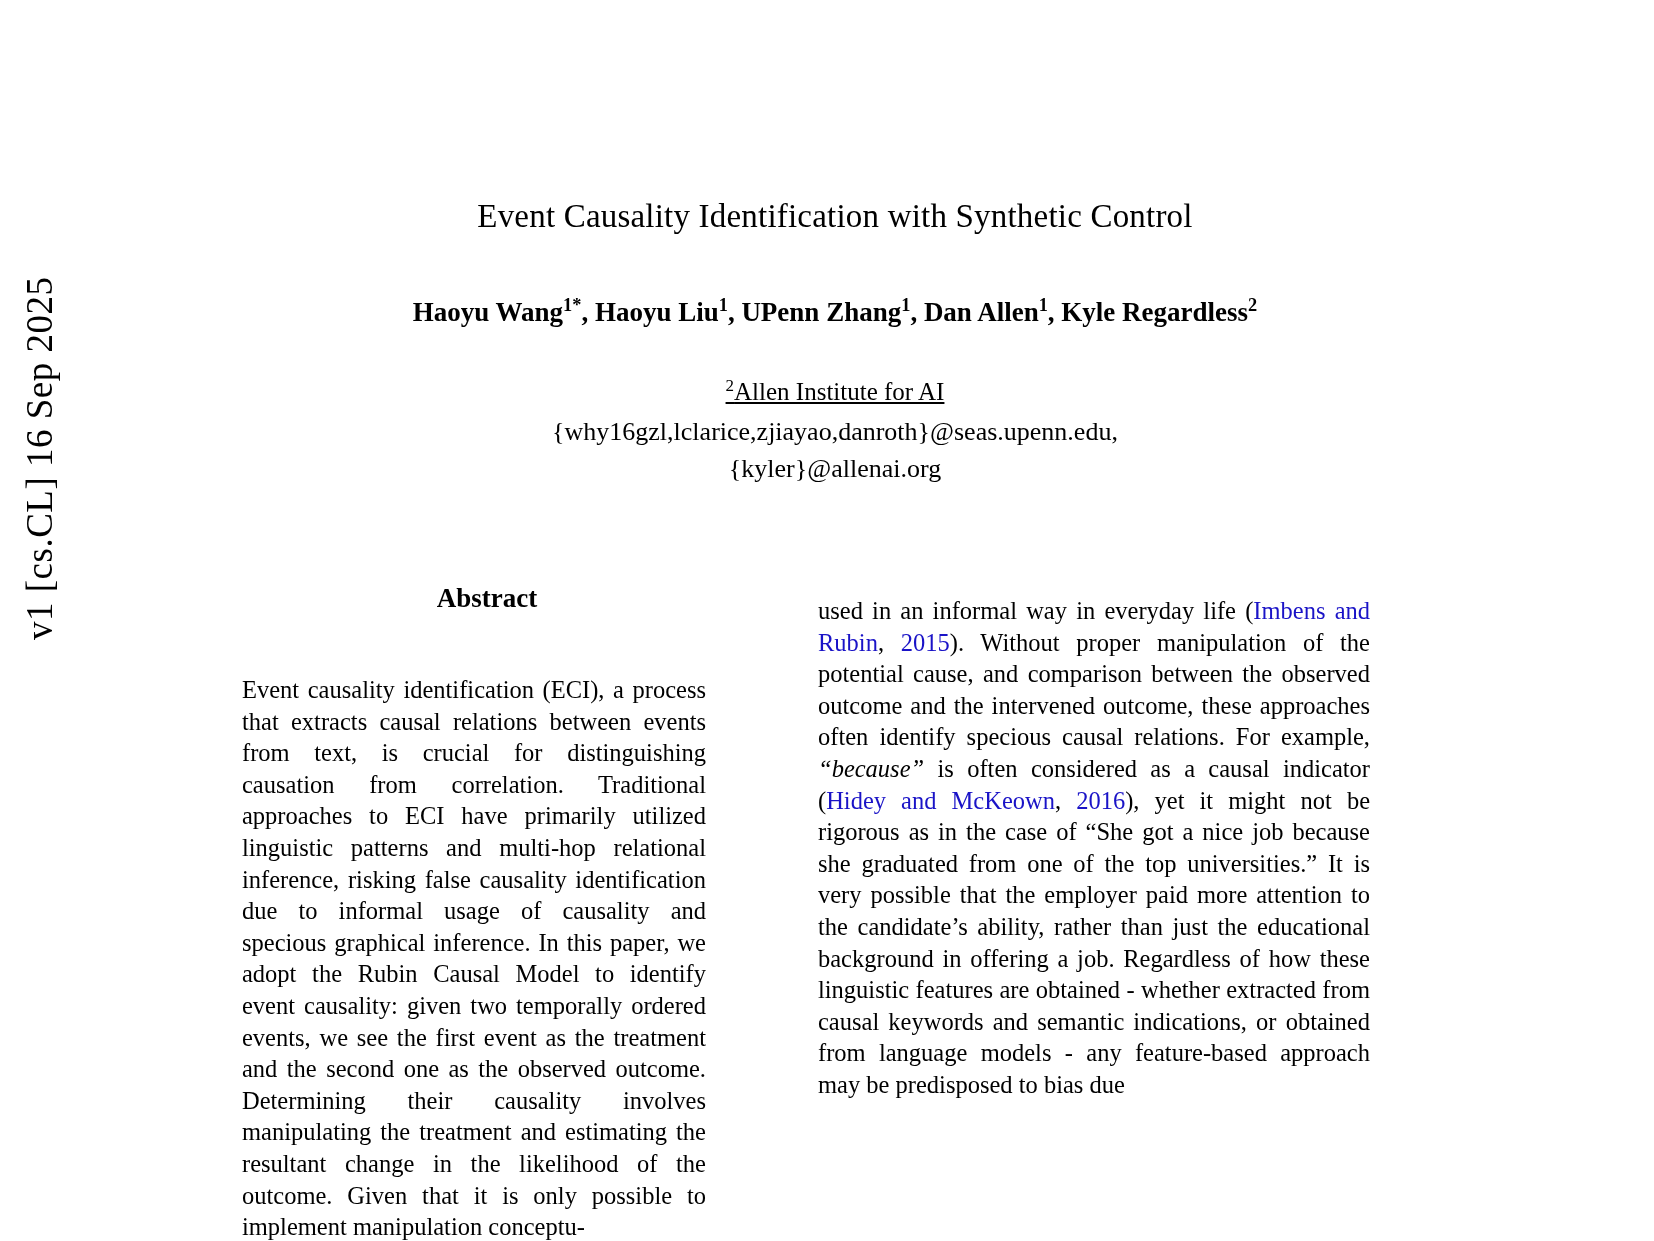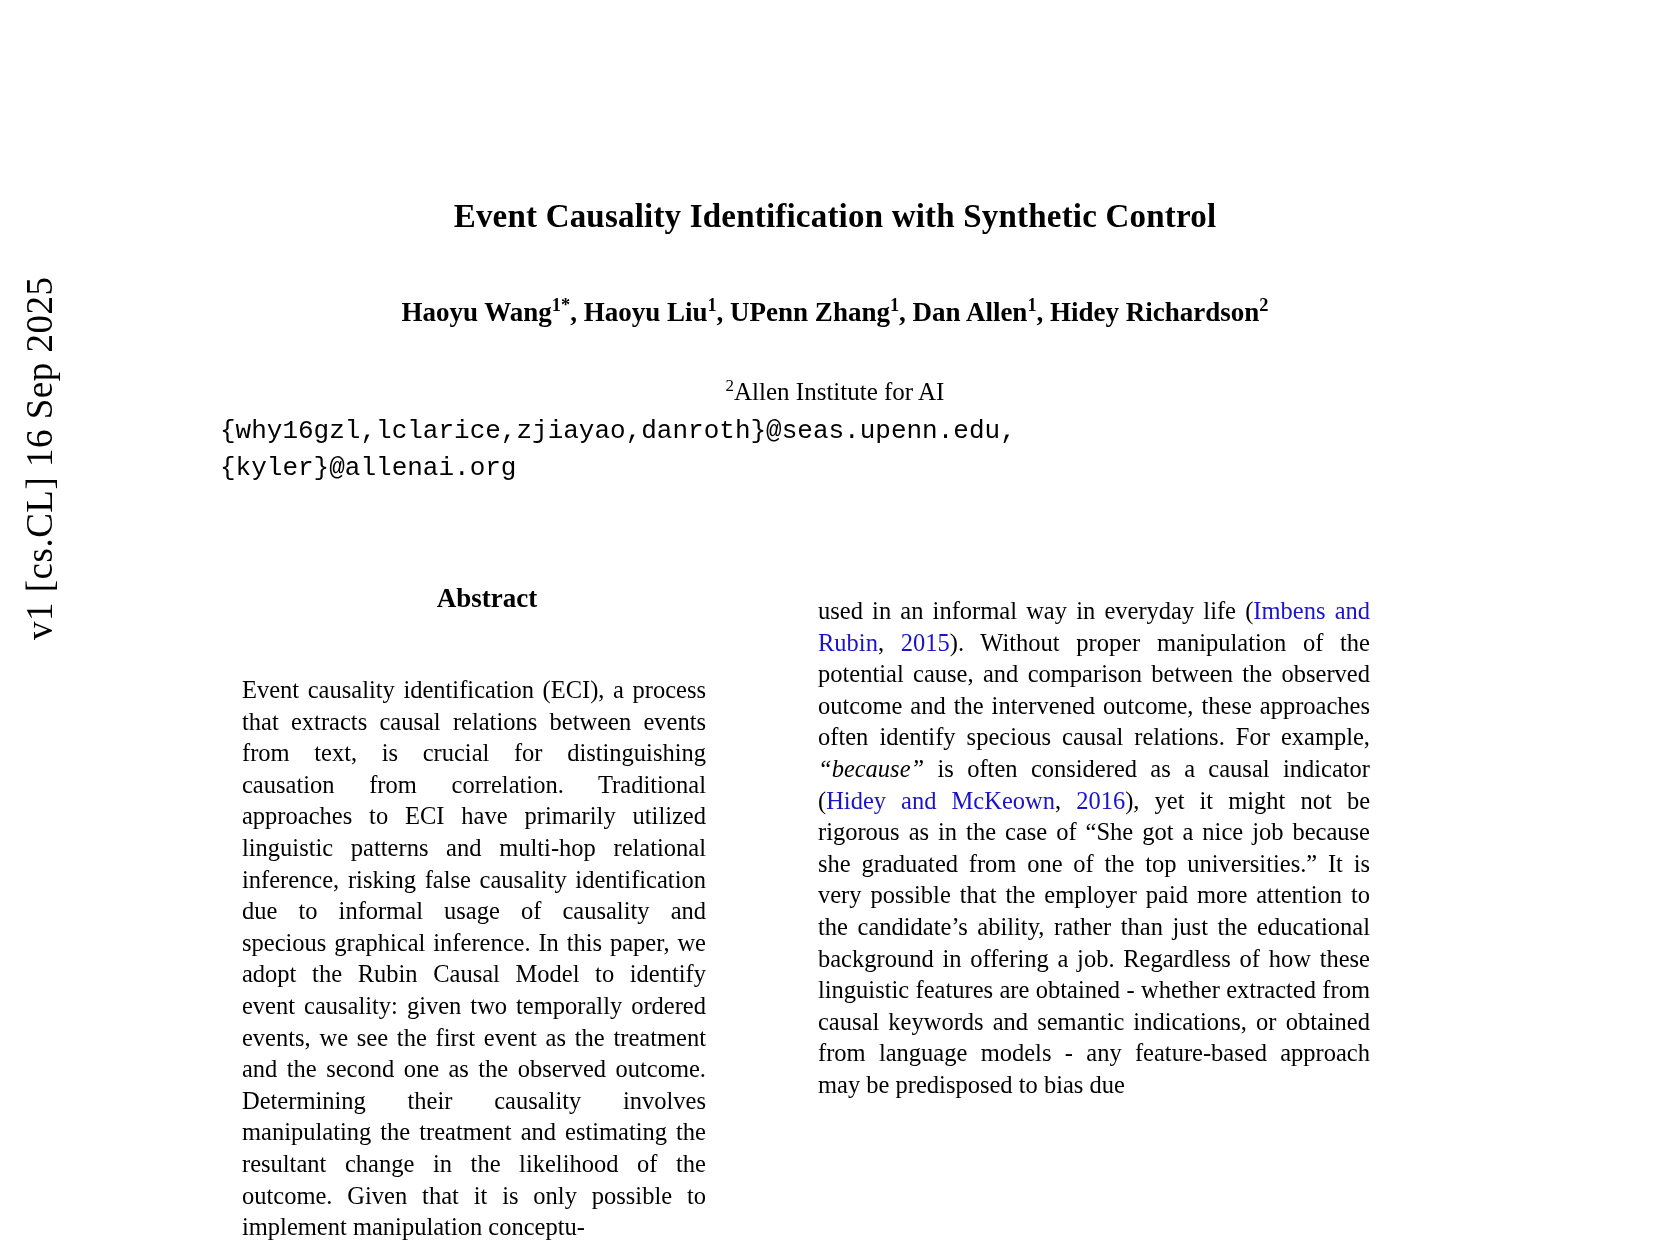--- a/index.html
+++ b/index.html
@@ -38,21 +38,21 @@
     height: 1241px;
   }
 
   .title {
     position: absolute;
     left: 220px;
     top: 198px;
     width: 1230px;
     text-align: center;
     font-size: 33px;
-    font-weight: bold;
+    font-weight: normal;
     letter-spacing: 0.2px;
   }
 
   .authors {
     position: absolute;
     left: 220px;
     top: 297px;
     width: 1230px;
     text-align: center;
     font-size: 27px;
@@ -60,28 +60,28 @@
   }
 
   .affil {
     position: absolute;
     left: 220px;
     width: 1230px;
     text-align: center;
     font-size: 25px;
   }
   .affil1 { top: 341px; }
-  .affil2 { top: 378px; }
+  .affil2 { top: 378px; text-decoration: underline; }
 
   .emails {
     position: absolute;
     left: 220px;
     width: 1230px;
-    text-align: left;
-    font-family: Liberation Mono, monospace;
+    text-align: center;
+    font-family: Liberation Serif, serif;
     font-size: 26px;
     line-height: 37px;
   }
   .emails { top: 413px; }
 
   sup {
     font-size: 0.68em;
     vertical-align: super;
     line-height: 0;
   }
@@ -127,21 +127,21 @@
 
   <div class="arxiv-stamp">v1  [cs.CL]  16 Sep 2025</div>
 
   <div class="title">Event Causality Identification with Synthetic Control</div>
 
   <div class="authors">
     <span>Haoyu Wang</span><sup>1*</sup>,
     <span>Haoyu Liu</span><sup>1</sup>,
     <span>UPenn Zhang</span><sup>1</sup>,
     <span>Dan Allen</span><sup>1</sup>,
-    <span>Hidey Richardson</span><sup>2</sup>
+    <span>Kyle Regardless</span><sup>2</sup>
   </div>
 
 
   <div class="affil affil2">
     <sup>2</sup><span>Allen Institute for AI</span>
   </div>
 
   <div class="emails">
     <div>{why16gzl,lclarice,zjiayao,danroth}@seas.upenn.edu,</div>
     <div>{kyler}@allenai.org</div>

